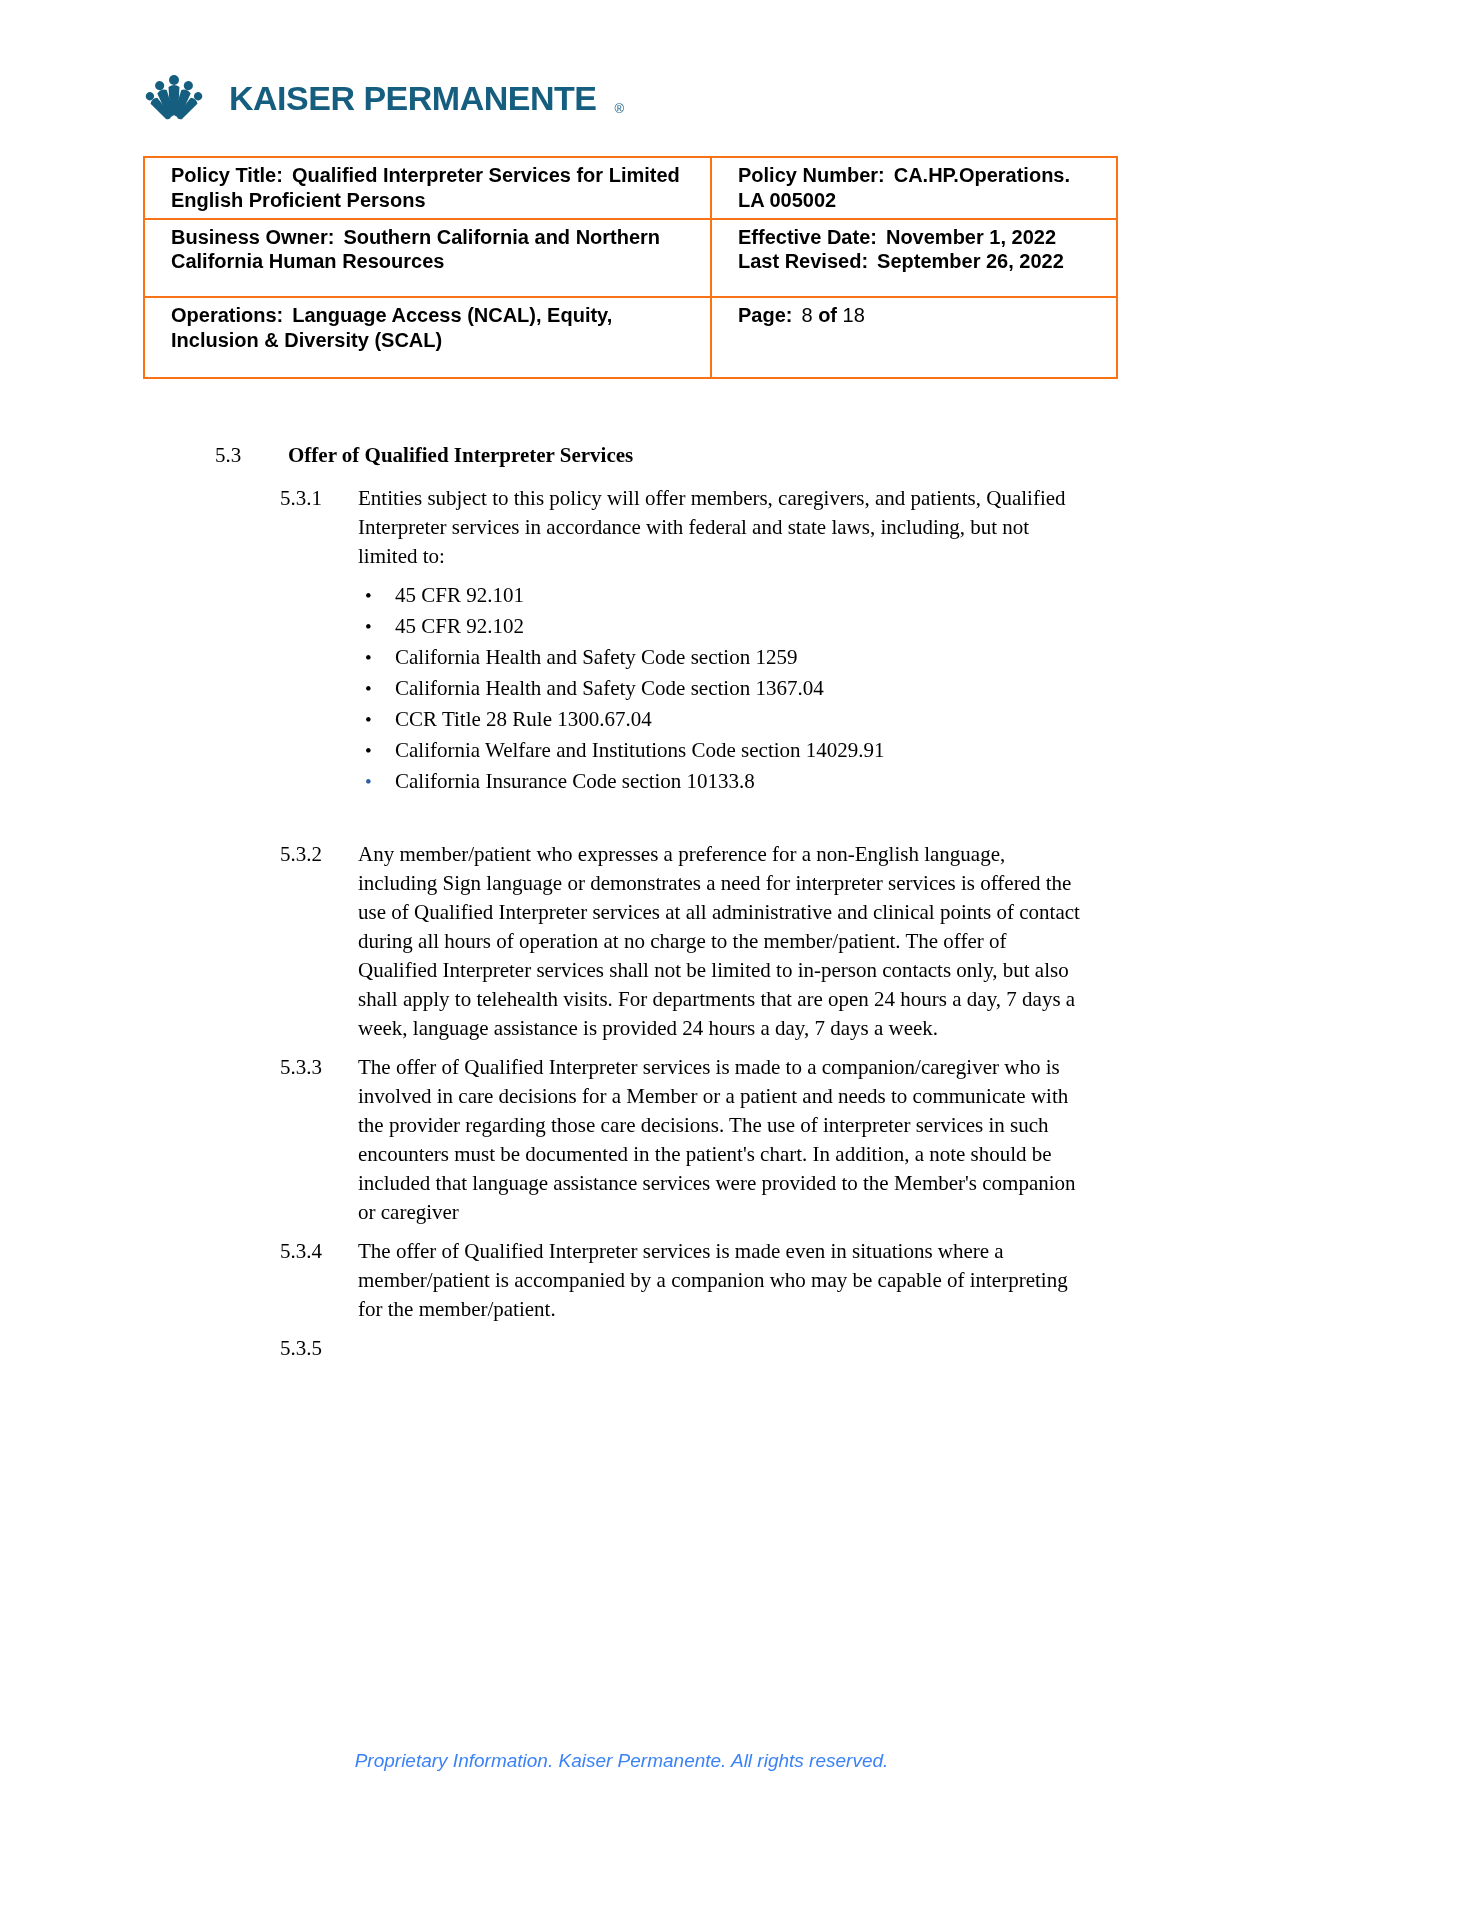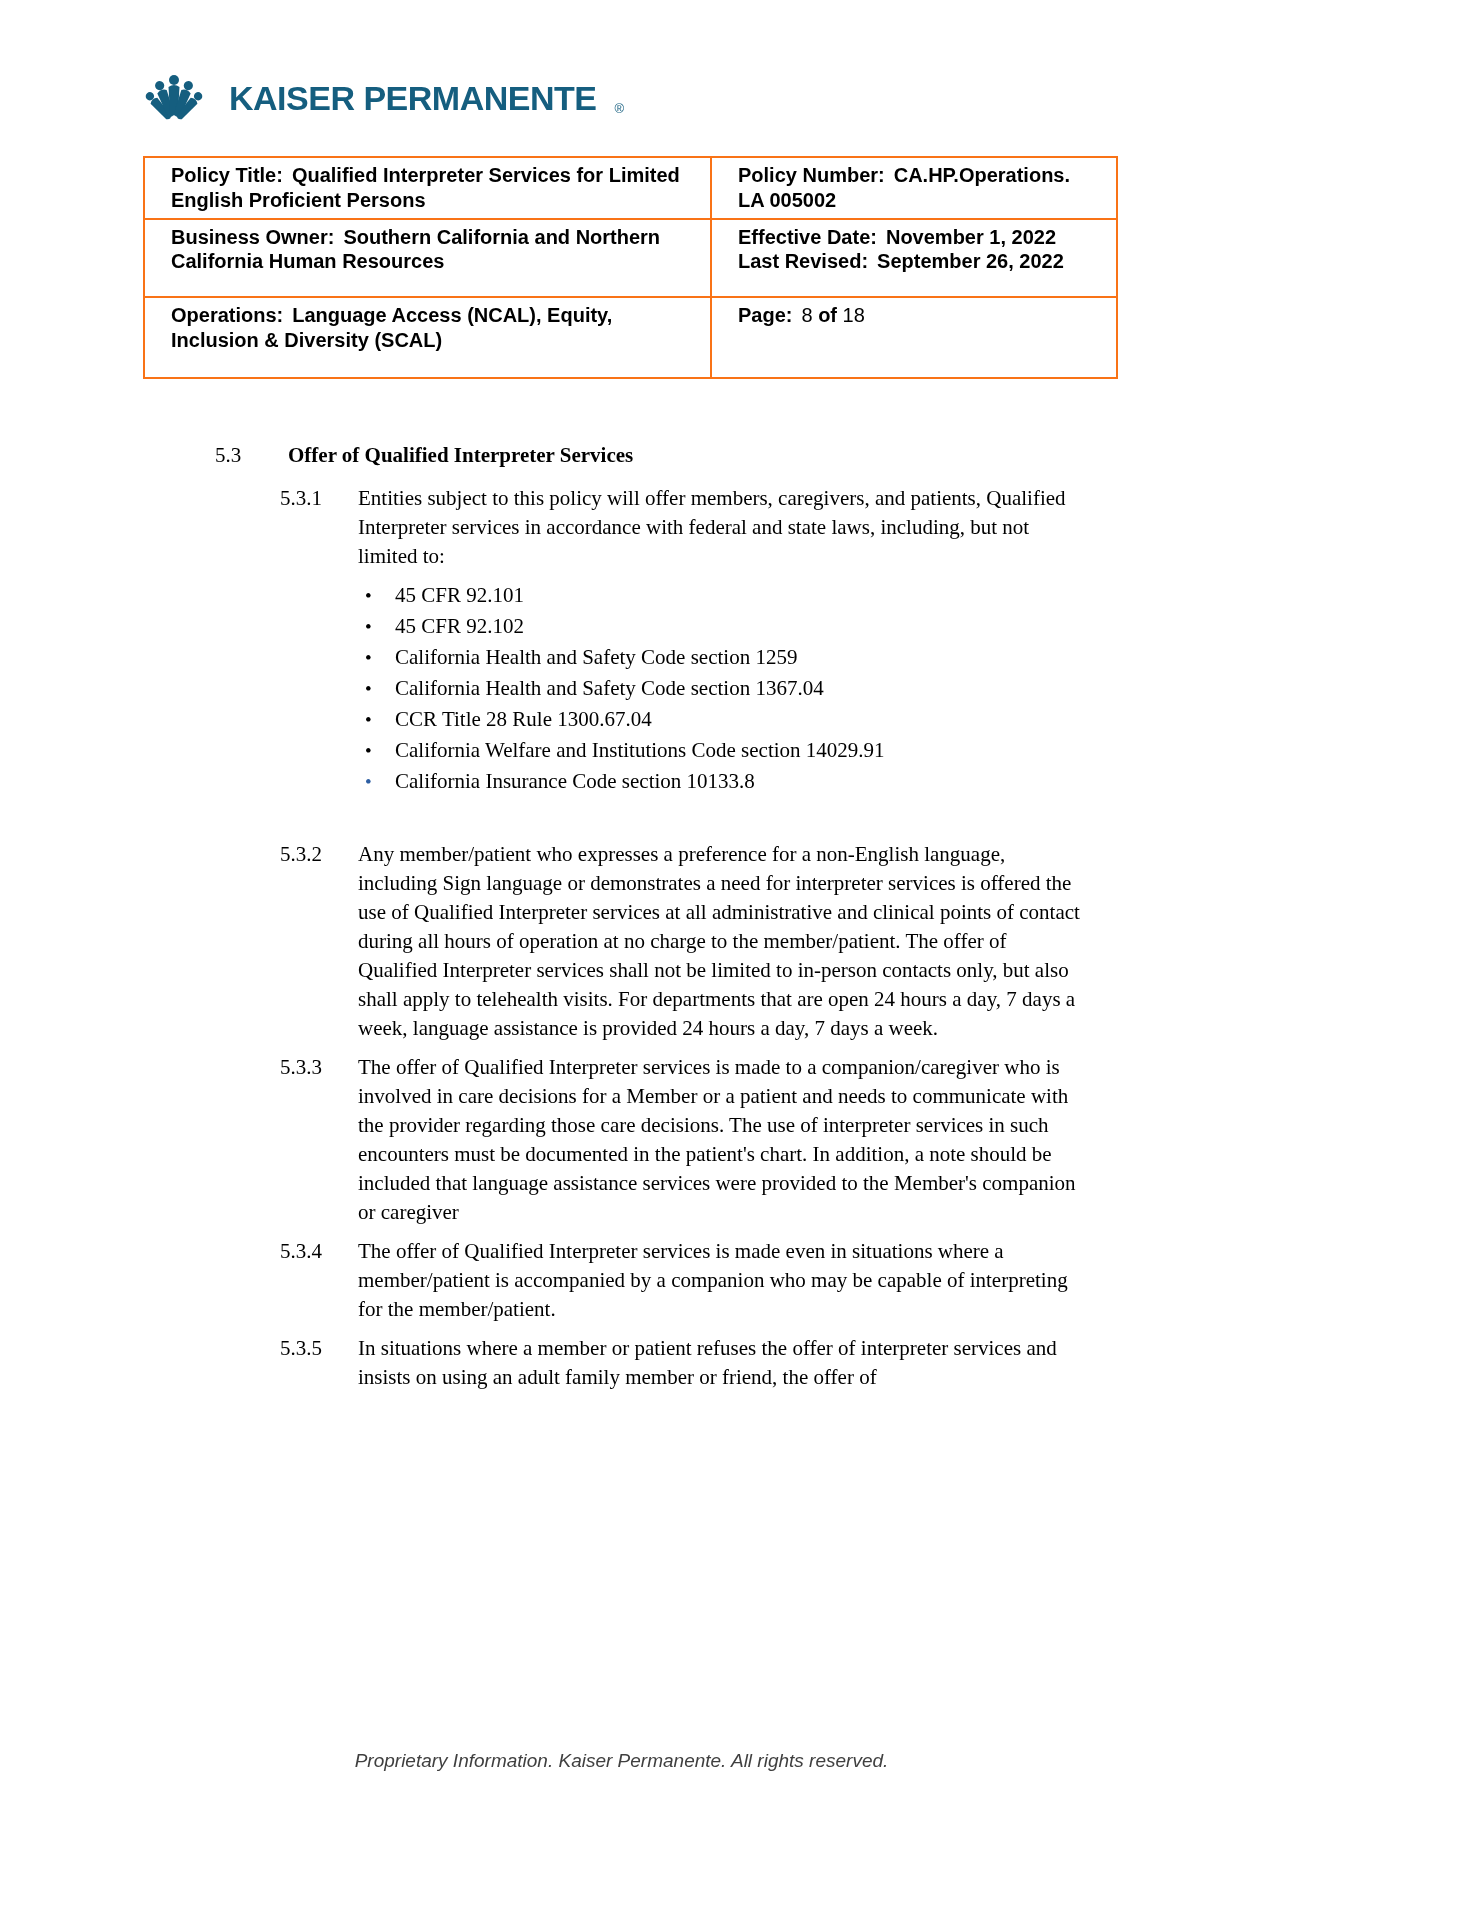--- a/index.html
+++ b/index.html
@@ -111,21 +111,21 @@
   
   .footer {
     position: absolute;
     top: 1750px;
     left: 143px;
     width: 957px;
     text-align: center;
     font-family: "Liberation Sans", sans-serif;
     font-style: italic;
     font-size: 19px;
-    color: #404040;
+    color: #3b82f6;
   }
 </style>
 </head>
 <body>
 
 <div class="page">
 
   <div class="logo" style="color: rgb(21, 94, 127);">
     <span>
       <svg width="62" height="50" viewBox="0 0 62 50" fill="currentColor" aria-hidden="true">
@@ -242,20 +242,19 @@
       <div class="item-text">The offer of Qualified Interpreter services is made to a companion/caregiver who is involved in care decisions for a Member or a patient and needs to communicate with the provider regarding those care decisions. The use of interpreter services in such encounters must be documented in the patient's chart. In addition, a note should be included that language assistance services were provided to the Member's companion or caregiver</div>
     </div>
 
     <div class="policy-item">
       <span class="item-number">5.3.4</span>
       <div class="item-text">The offer of Qualified Interpreter services is made even in situations where a member/patient is accompanied by a companion who may be capable of interpreting for the member/patient.</div>
     </div>
 
     <div class="policy-item">
       <span class="item-number">5.3.5</span>
-      <div class="item-text">In situations where a member or patient refuses the offer of interpreter services and insists on using an adult family member or friend, the offer of</div>
     </div>
 
   </div>
 
   <div class="footer">Proprietary Information.  Kaiser Permanente.  All rights reserved.</div>
 
 </div>
 
 </body></html>

